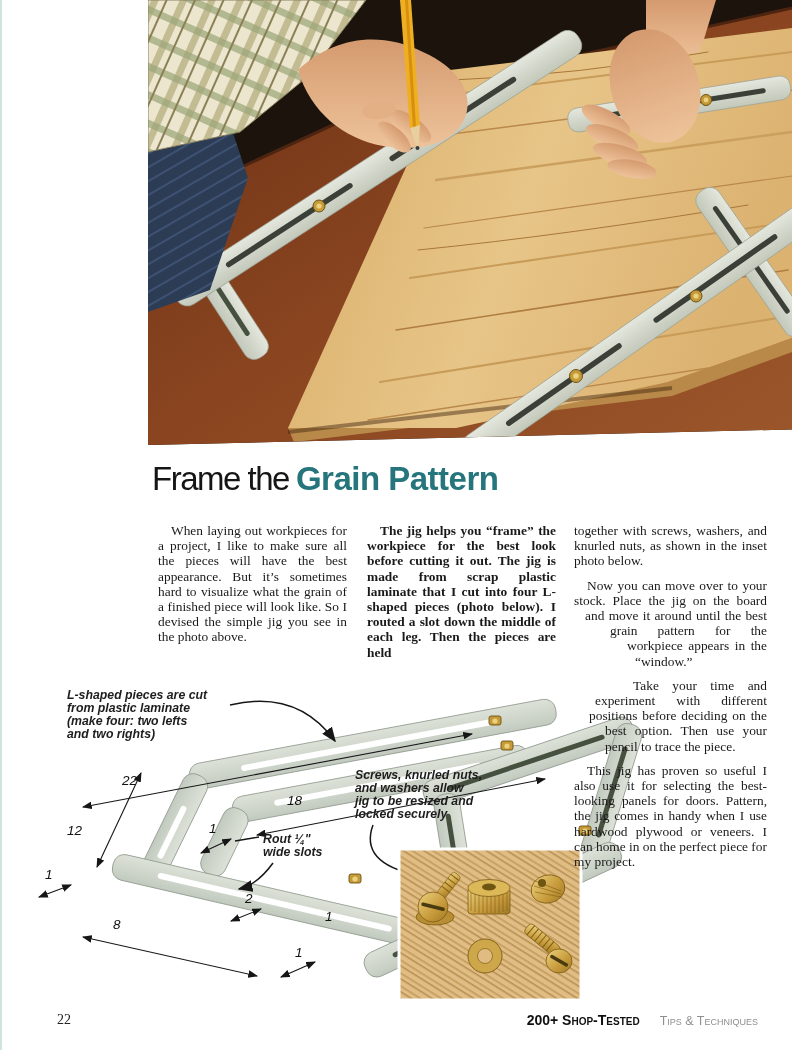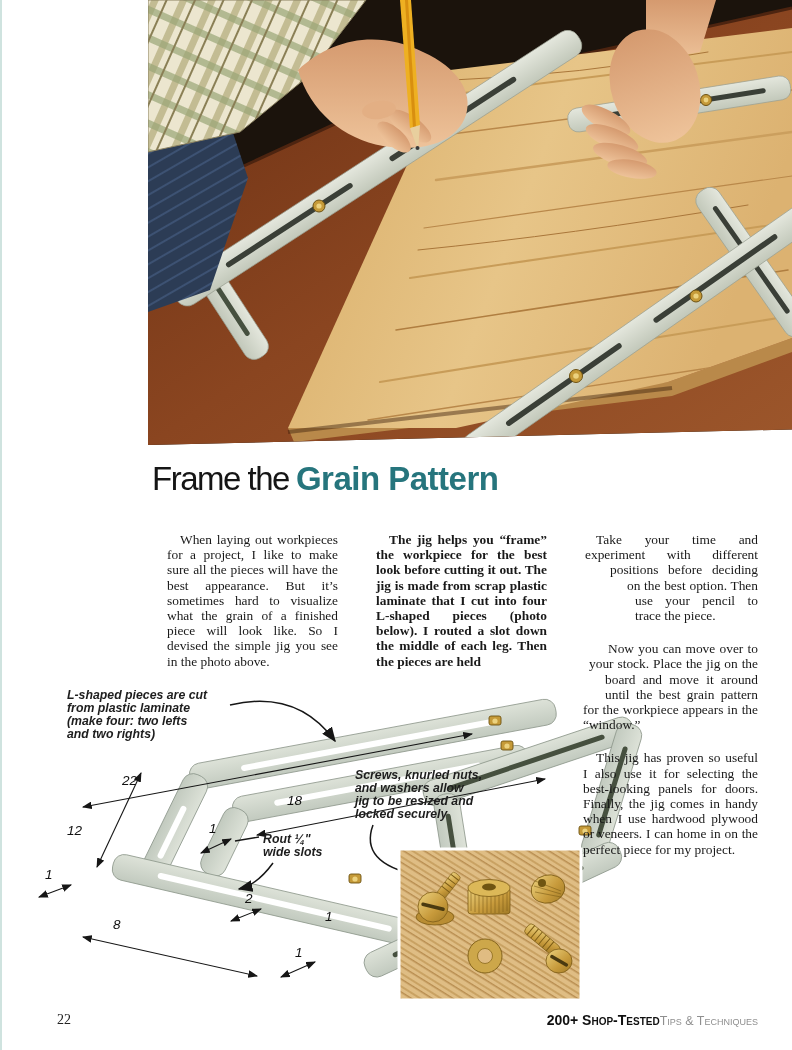--- a/index.html
+++ b/index.html
@@ -11,21 +11,21 @@
         clip-path:polygon(0 0,100% 0,100% 96.5%,0 100%);}
   .hero svg{display:block;}
   
   .title{position:absolute;left:152px;top:461px;margin:0;
          font-family:"Liberation Sans",sans-serif;font-size:33px;line-height:36px;white-space:nowrap;text-align:center;}
   .title .t-reg{font-weight:500;color:#151515;letter-spacing:-1.5px;}
   .title .t-acc{font-weight:800;color:#26757d;letter-spacing:-0.5px;margin-left:7px;}
   
   .col{position:absolute;top:514px;width:207px;text-align:justify;color:#191919;
        font-size:13.4px;line-height:15.2px;}
-  .col p{margin:18px;}
+  .col p{margin:9px;}
   .col .ind{text-indent:13px;}
   .col1{left:149px;}
   .col2{left:358px;font-weight:bold;}
   .col3{left:565px;width:211px;}
   .sp{float:left;clear:left;}
   .p5{margin-left:12px;margin-top:1px;}
   
   .diagram{position:absolute;left:25px;top:683px;z-index:0;}
   .col,.title{z-index:2;}
   .dim{font:italic 400 13.5px "Liberation Sans",sans-serif;fill:#111;}
@@ -33,21 +33,21 @@
   .dimline{stroke:#161616;stroke-width:1.1;fill:none;}
   .callarrow{stroke:#161616;stroke-width:1.5;fill:none;}
   .lam{fill:url(#lamGrad);stroke:#8f998d;stroke-width:0.8;}
   .slotW{fill:#ffffff;stroke:none;}
   .slotD{fill:#46503f;stroke:none;}
   
   .folio-left{position:absolute;left:57px;top:1012px;font-size:14px;color:#222;}
   .folio-right{position:absolute;right:34px;top:1011px;font-family:"Liberation Sans",sans-serif;
                font-variant:small-caps;white-space:nowrap;}
   .folio-right .fb{font-weight:800;font-size:14px;color:#101010;}
-  .folio-right .fl{font-weight:400;font-size:12.5px;color:#8f8f8f;margin-left:0;}
+  .folio-right .fl{font-weight:400;font-size:12.5px;color:#8f8f8f;margin-left:20px;}
 </style>
 </head>
 <body>
 
 <div class="page">
   <div class="page-edge"></div>
 
   <figure class="hero">
     <svg width="644" height="445" viewBox="0 0 644 445">
       <defs>
@@ -174,33 +174,34 @@
 
   <h1 class="title"><span class="t-reg">Frame the</span><span class="t-acc">Grain Pattern</span></h1>
 
   <div class="col col1">
     <p class="ind">When laying out workpieces for a project, I like to make sure all the pieces will have the best appearance. But it’s sometimes hard to visualize what the grain of a finished piece will look like. So I devised the simple jig you see in the photo above.</p>
   </div>
   <div class="col col2">
     <p class="ind">The jig helps you “frame” the workpiece for the best look before cutting it out. The jig is made from scrap plastic laminate that I cut into four L-shaped pieces (photo below). I routed a slot down the middle of each leg. Then the pieces are held</p>
   </div>
   <div class="col col3">
+    <p>together with screws, washers, and knurled nuts, as shown in the inset photo below.</p>
     <span class="sp" style="width:2px;height:34px"></span>
     <span class="sp" style="width:20px;height:15px"></span>
     <span class="sp" style="width:45px;height:15px"></span>
     <span class="sp" style="width:62px;height:16px"></span>
     <span class="sp" style="width:70px;height:16px"></span>
     <span class="sp" style="width:55px;height:16px"></span>
     <span class="sp" style="width:30px;height:16px"></span>
     <span class="sp" style="width:4px;height:16px"></span>
     <span class="sp" style="width:24px;height:16px"></span>
     <span class="sp" style="width:40px;height:22px"></span>
+    <p class="ind">Now you can move over to your stock. Place the jig on the board and move it around until the best grain pattern for the workpiece appears in the “window.”</p>
     <p class="ind">Take your time and experiment with different positions before deciding on the best option. Then use your pencil to trace the piece.</p>
-    <p class="ind">Now you can move over to your stock. Place the jig on the board and move it around until the best grain pattern for the workpiece appears in the “window.”</p>
-    <p class="ind p5">This jig has proven so useful I also use it for selecting the best-looking panels for doors. Finally, the jig comes in handy when I use hardwood plywood or veneers. I can home in on the perfect piece for my project.</p>
+    <p class="ind p5">This jig has proven so useful I also use it for selecting the best-looking panels for doors. Pattern, the jig comes in handy when I use hardwood plywood or veneers. I can home in on the perfect piece for my project.</p>
   </div>
 
   <svg class="diagram" width="640" height="325" viewBox="0 0 640 325">
     <defs>
       <linearGradient id="lamGrad" x1="0" y1="0" x2="0" y2="1">
         <stop offset="0" stop-color="#dde2d8"></stop>
           <stop offset="1" stop-color="#c2cabf"></stop>
       </linearGradient>
       <linearGradient id="goldGrad" x1="0" y1="0" x2="1" y2="1">
         <stop offset="0" stop-color="#ecd27e"></stop>

